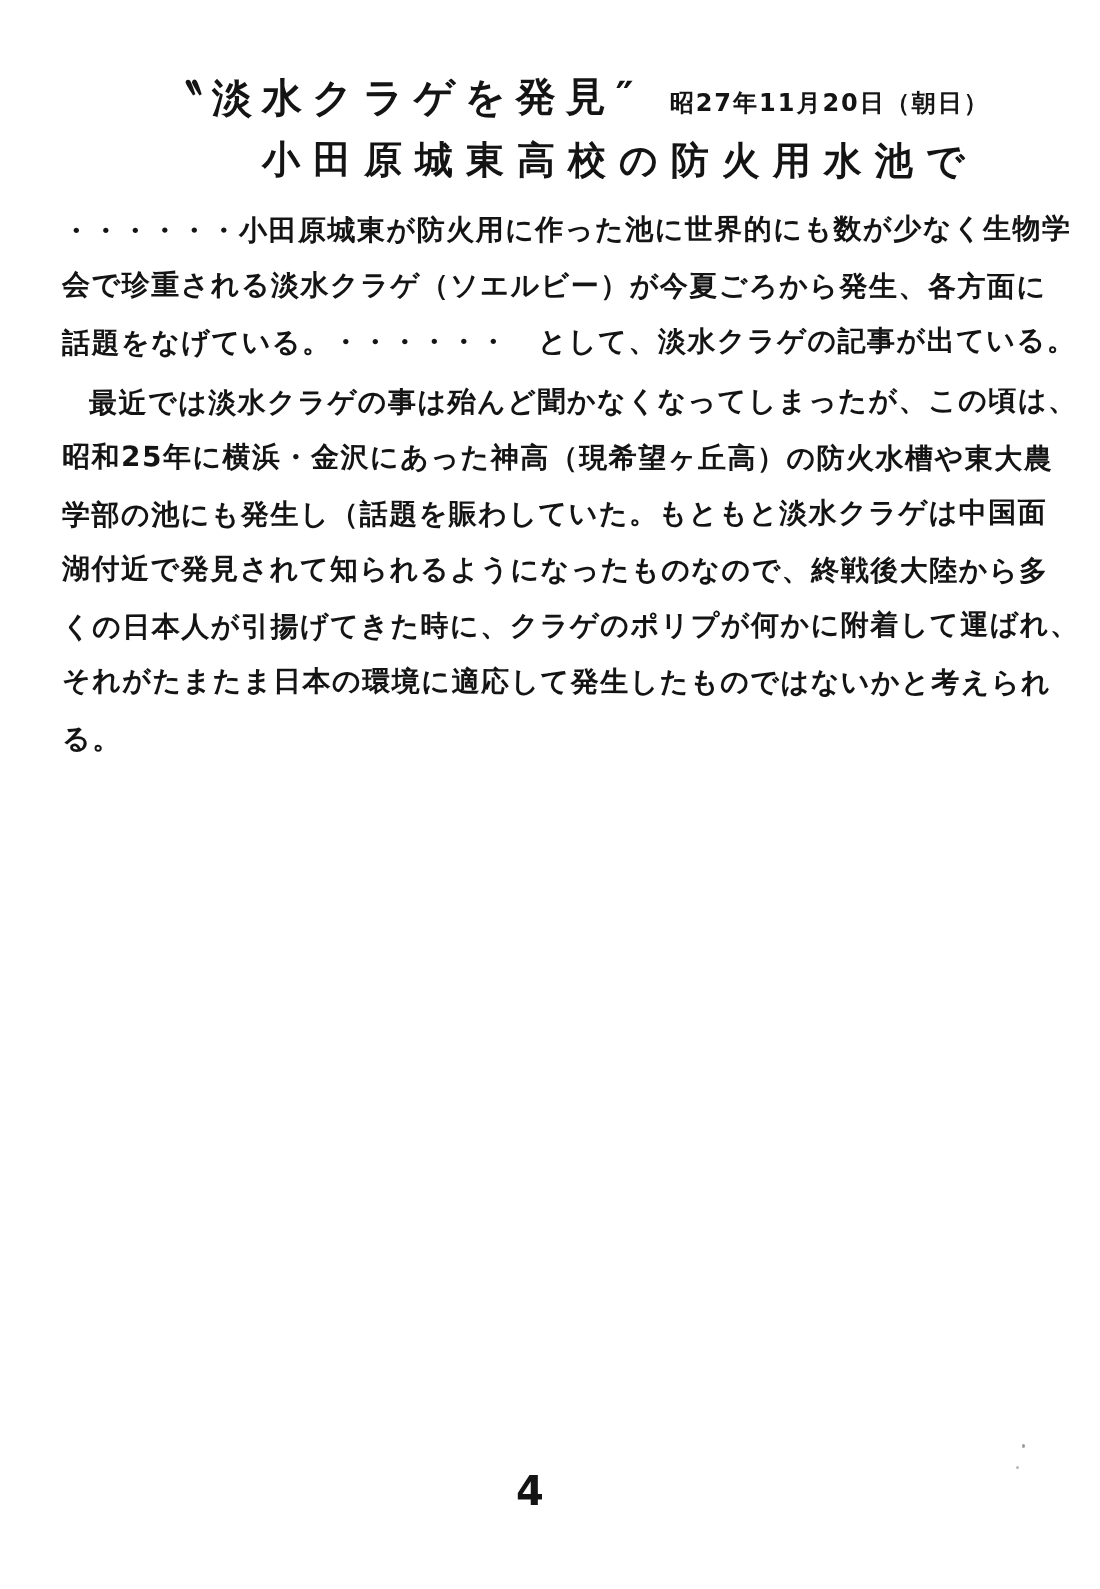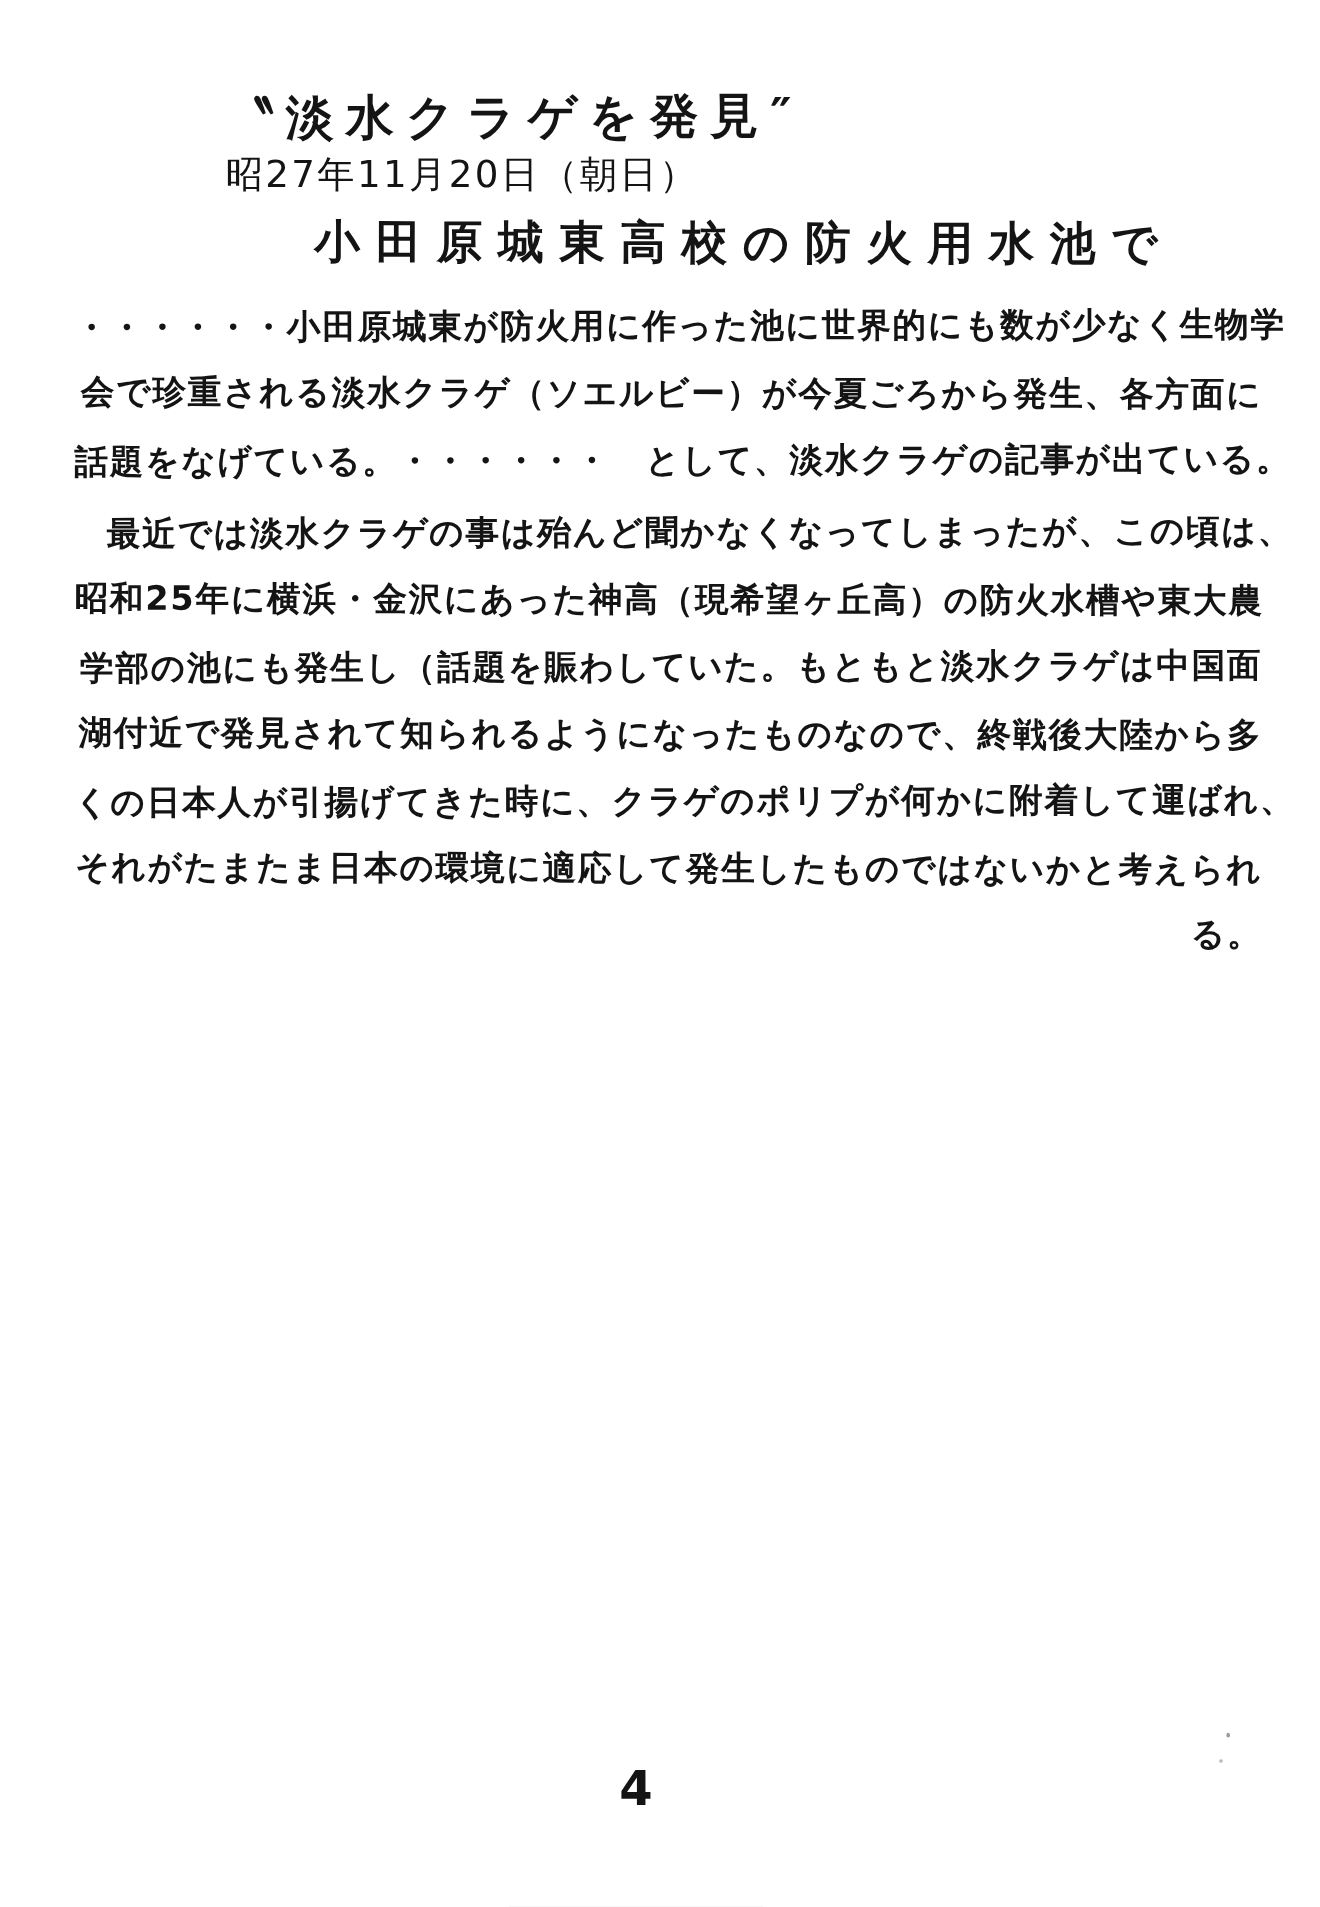--- a/index.html
+++ b/index.html
@@ -17,46 +17,44 @@
     position:absolute;
     left:62px;
     top:70px;
     width:990px;
   }
   .header-row{
     display:flex;
     align-items:baseline;
     padding-left:100px;
     white-space:nowrap;
-    flex-direction:column;
   }
   .doc-title{
     font-size:40px;
     font-weight:bold;
     letter-spacing:10px;
     transform:rotate(-0.25deg);
   }
   .doc-date{
-    font-size:31px;
-    font-weight:normal;
+    font-size:24px;
+    font-weight:bold;
     letter-spacing:2px;
     margin-left:26px;
   }
   .doc-subtitle{
     margin-top:10px;
     padding-left:200px;
     font-size:38px;
     font-weight:bold;
     letter-spacing:13px;
     white-space:nowrap;
     transform:rotate(0.15deg);
   }
   .body-text{
     margin-top:16px;
-    text-align:right;
   }
   .para{margin:0;padding:0;}
   .line{
     font-size:28px;
     font-weight:bold;
     letter-spacing:1.5px;
     line-height:56px;
     white-space:nowrap;
   }
   .line.indent{padding-left:27px;}

